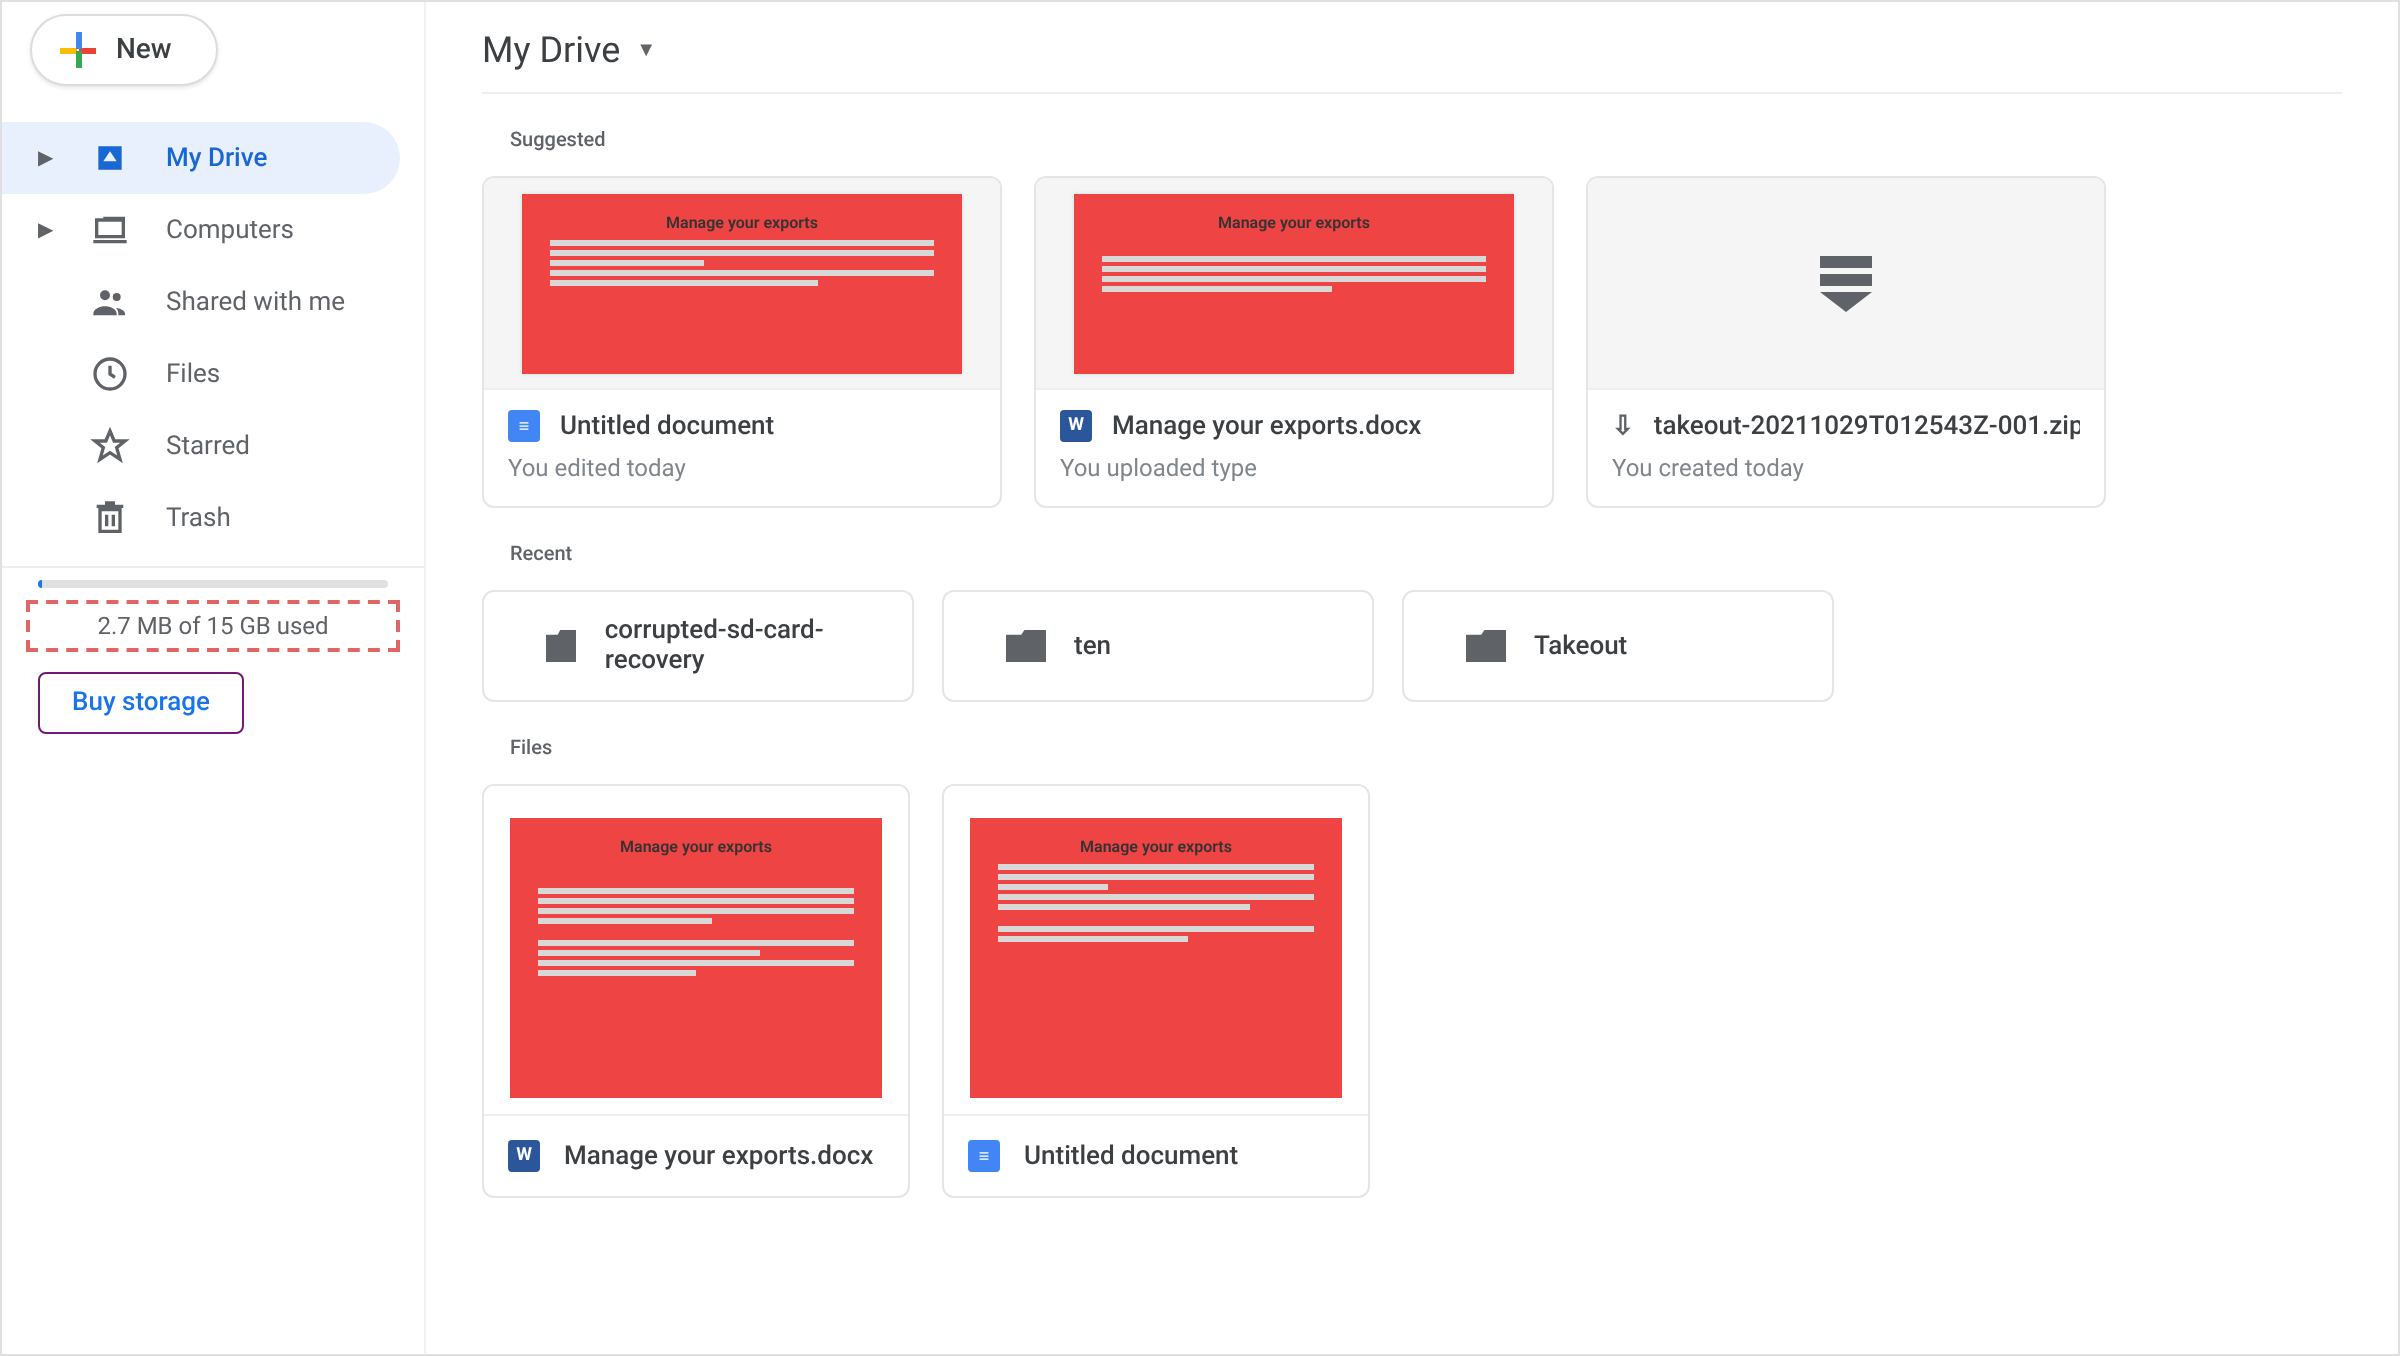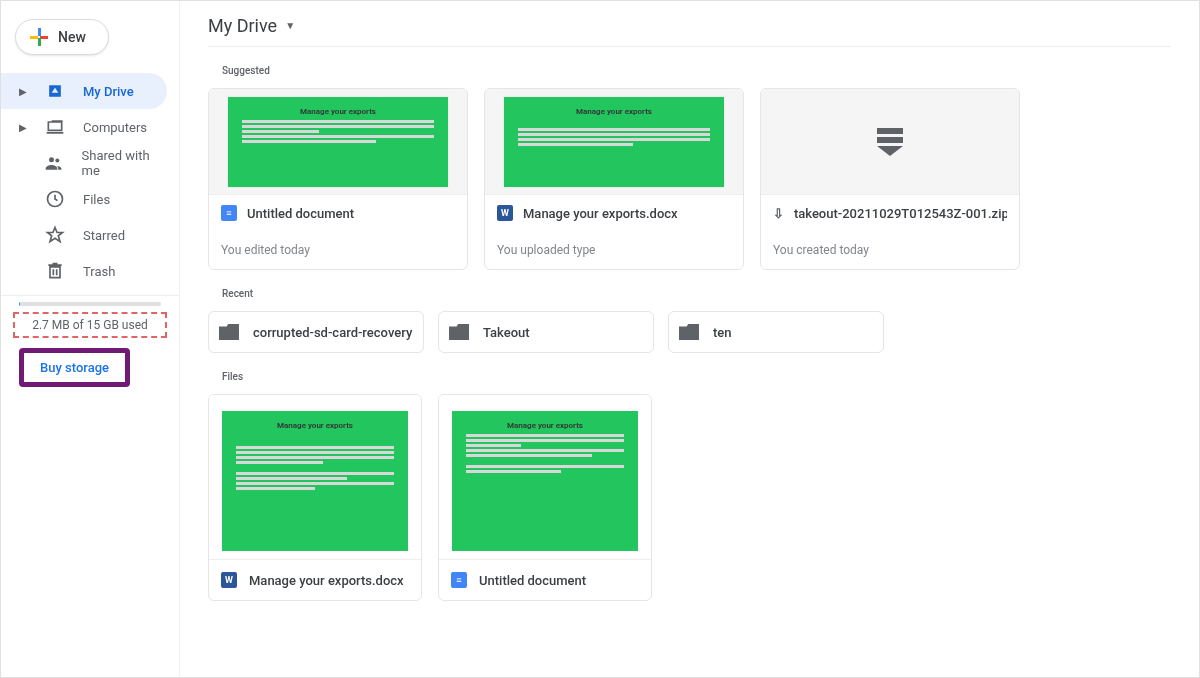--- a/index.html
+++ b/index.html
@@ -1,57 +1,57 @@
 <!DOCTYPE html>
 <html><head>
 <meta charset="utf-8">
 <style>
 * { box-sizing: border-box; margin: 0; padding: 0; font-family: 'Google Sans', Roboto, Arial, sans-serif; }
 body { background: #fff; color: #3c4043; font-size: 14px; }
 .app { display: flex; width: 1200px; height: 678px; border: 1px solid #e0e0e0; overflow: hidden; }
-.sidebar { width: 179px; padding-top: 12px; border-right: 1px solid #f1f1f1; }
+.sidebar { width: 212px; padding-top: 0; border-right: 1px solid #f1f1f1; }
 .new-btn { display: flex; align-items: center; gap: 10px; margin: 6px 0 18px 14px; padding: 8px 22px 8px 14px; background: #fff; border: 1px solid #dadce0; border-radius: 24px; box-shadow: 0 1px 2px rgba(0,0,0,.1); cursor: pointer; font-size: 14px; font-weight: 500; color: #3c4043; }
 .plus-icon { width: 18px; height: 18px; position: relative; }
 .plus-icon::before, .plus-icon::after { content: ""; position: absolute; background: #34a853; }
 .plus-icon::before { width: 18px; height: 3px; top: 7.5px; left: 0; background: linear-gradient(to right, #fbbc05 0 47%, transparent 47% 53%, #ea4335 53%); }
 .plus-icon::after { width: 3px; height: 18px; left: 7.5px; top: 0; background: linear-gradient(to bottom, #4285f4 0 47%, transparent 47% 53%, #34a853 53%); }
 .nav { list-style: none; }
 .nav-item { display: flex; align-items: center; gap: 18px; height: 36px; padding: 0 12px 0 18px; cursor: pointer; color: #5f6368; border-radius: 0 18px 18px 0; margin-right: 12px; font-size: 13px; }
 .nav-item.active { background: #e8f0fe; color: #1967d2; font-weight: 500; }
 .nav-item .chevron { width: 8px; visibility: hidden; color: #5f6368; font-size: 10px; }
 .nav-item.has-chevron .chevron { visibility: visible; }
 .nav-item .nav-icon { width: 20px; display: flex; justify-content: center; color: #5f6368; }
 .nav-item.active .nav-icon { color: #1967d2; }
 .nav-divider { border: none; border-top: 1px solid #eee; margin: 6px 0; }
 .storage-bar { height: 4px; background: #e0e0e0; margin: 6px 18px 6px 18px; border-radius: 2px; position: relative; overflow: hidden; }
 .storage-bar::after { content: ""; position: absolute; left: 0; top: 0; height: 100%; width: 1%; background: #1a73e8; }
 .storage-text { margin: 2px 12px 10px 12px; font-size: 12px; color: #5f6368; border: 2px dashed #e06666; padding: 4px 6px; text-align: center; }
-.buy-btn { margin-left: 18px; padding: 7px 16px; border: 5px solid #701a75; background: #fff; border-radius: 4px; color: #1a73e8; font-size: 13px; font-weight: 500; cursor: pointer; }
+.buy-btn { margin-left: 18px; padding: 7px 16px; border: 1px solid #701a75; background: #fff; border-radius: 4px; color: #1a73e8; font-size: 13px; font-weight: 500; cursor: pointer; }
 .main { flex: 1; padding: 8px 28px 20px 28px; overflow: auto; }
 .crumb { display: flex; align-items: center; gap: 8px; font-size: 18px; color: #3c4043; padding: 6px 0 10px; border-bottom: 1px solid #eee; cursor: pointer; }
 .crumb .tri { font-size: 10px; color: #5f6368; }
 .section-title { font-size: 10px; color: #5f6368; font-weight: 500; margin: 18px 0 12px 14px; }
 .sugg-row { display: flex; gap: 16px; }
 .sugg-card { width: 260px; border: 1px solid #e5e5e5; border-radius: 6px; overflow: hidden; cursor: pointer; }
 .sugg-thumb { height: 106px; background: #f5f5f5; border-bottom: 1px solid #eee; display: flex; align-items: center; justify-content: center; }
-.doc-page { width: 220px; height: 90px; background: #22c55e; box-shadow: 0 0 2px rgba(0,0,0,.1); padding: 10px 14px; overflow: hidden; }
+.doc-page { width: 220px; height: 90px; background: #ef4444; box-shadow: 0 0 2px rgba(0,0,0,.1); padding: 10px 14px; overflow: hidden; }
 .doc-page .hd { font-size: 8px; font-weight: 600; color: #333; text-align: center; margin-bottom: 4px; }
 .doc-page .ln { height: 3px; background: #d8d8d8; margin: 2px 0; }
 .zip-thumb { display: flex; flex-direction: column; align-items: center; gap: 3px; }
 .zip-thumb .bar { width: 26px; height: 6px; background: #5f6368; }
 .zip-thumb .tri2 { width: 0; height: 0; border-left: 13px solid transparent; border-right: 13px solid transparent; border-top: 10px solid #5f6368; }
 .sugg-meta { padding: 10px 12px 12px; }
 .sugg-title-row { display: flex; align-items: center; gap: 10px; font-size: 13px; color: #3c4043; font-weight: 500; white-space: nowrap; overflow: hidden; text-overflow: ellipsis; }
 .file-icon { width: 16px; height: 16px; border-radius: 2px; display: flex; align-items: center; justify-content: center; color: #fff; font-size: 9px; font-weight: bold; }
 .docs-blue { background: #4285f4; }
 .word-blue { background: #2b579a; }
 .zip-grey { background: transparent; color: #5f6368; font-size: 13px; }
-.sugg-sub { font-size: 12px; color: #80868b; margin-top: 22px; }
+.sugg-sub { font-size: 12px; color: #80868b; margin-top: 6px; }
 .folders-row { display: flex; gap: 14px; }
-.folder-card { flex: 1; max-width: 216px; border: 1px solid #e5e5e5; border-radius: 6px; padding: 12px 10px; display: flex; align-items: center; gap: 14px; cursor: pointer; font-size: 13px; color: #3c4043; font-weight: 500; }
+.folder-card { flex: 1; max-width: 216px; border: 1px solid #e5e5e5; border-radius: 6px; padding: 12px 31px; display: flex; align-items: center; gap: 14px; cursor: pointer; font-size: 13px; color: #3c4043; font-weight: 500; }
 .folder-ico { width: 20px; height: 16px; background: #5f6368; clip-path: polygon(0 15%, 38% 15%, 46% 0, 100% 0, 100% 100%, 0 100%); }
 .folder-shared { position: relative; }
 .files-row { display: flex; gap: 16px; }
 .file-card { width: 214px; border: 1px solid #e5e5e5; border-radius: 6px; overflow: hidden; cursor: pointer; }
 .file-thumb { height: 164px; background: #fff; display: flex; align-items: flex-start; justify-content: center; padding: 16px 12px 0; }
 .file-thumb .doc-page { width: 186px; height: 140px; box-shadow: none; }
 .file-meta { padding: 12px 12px; display: flex; align-items: center; gap: 12px; font-size: 13px; color: #3c4043; font-weight: 500; border-top: 1px solid #eee; }
 .svg-ico { width: 20px; height: 20px; fill: currentColor; }
 </style>
 </head>
@@ -198,26 +198,26 @@
       </div>
     </div>
 
     <div class="section-title">Recent</div>
     <div class="folders-row">
       <div class="folder-card">
         <div class="folder-ico"></div>
         <span>corrupted-sd-card-recovery</span>
       </div>
       <div class="folder-card">
+        <div class="folder-ico folder-shared"></div>
+        <span>ten</span>
+      </div>
+      <div class="folder-card">
         <div class="folder-ico"></div>
         <span>Takeout</span>
-      </div>
-      <div class="folder-card">
-        <div class="folder-ico folder-shared"></div>
-        <span>ten</span>
       </div>
     </div>
 
     <div class="section-title">Files</div>
     <div class="files-row">
       <div class="file-card">
         <div class="file-thumb">
           <div class="doc-page">
               <div class="hd">Manage your exports</div>
               <div style="height:10px"></div>

